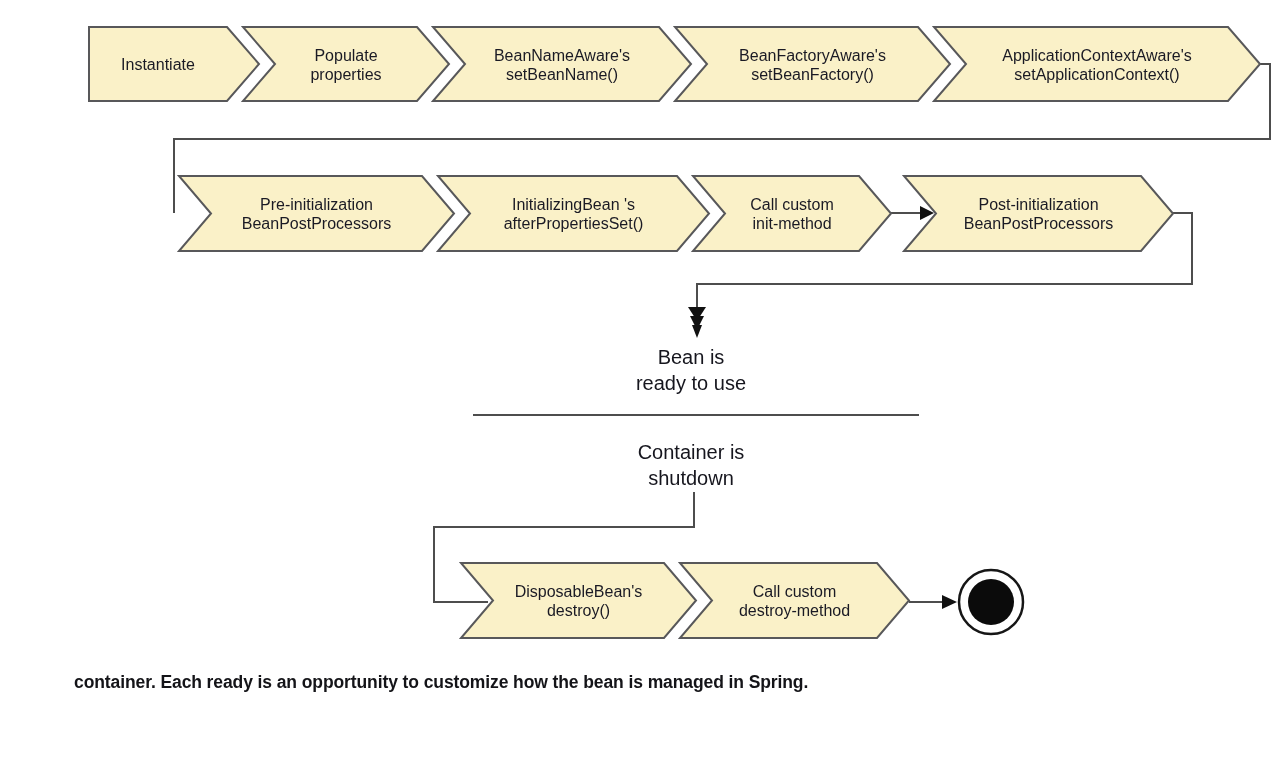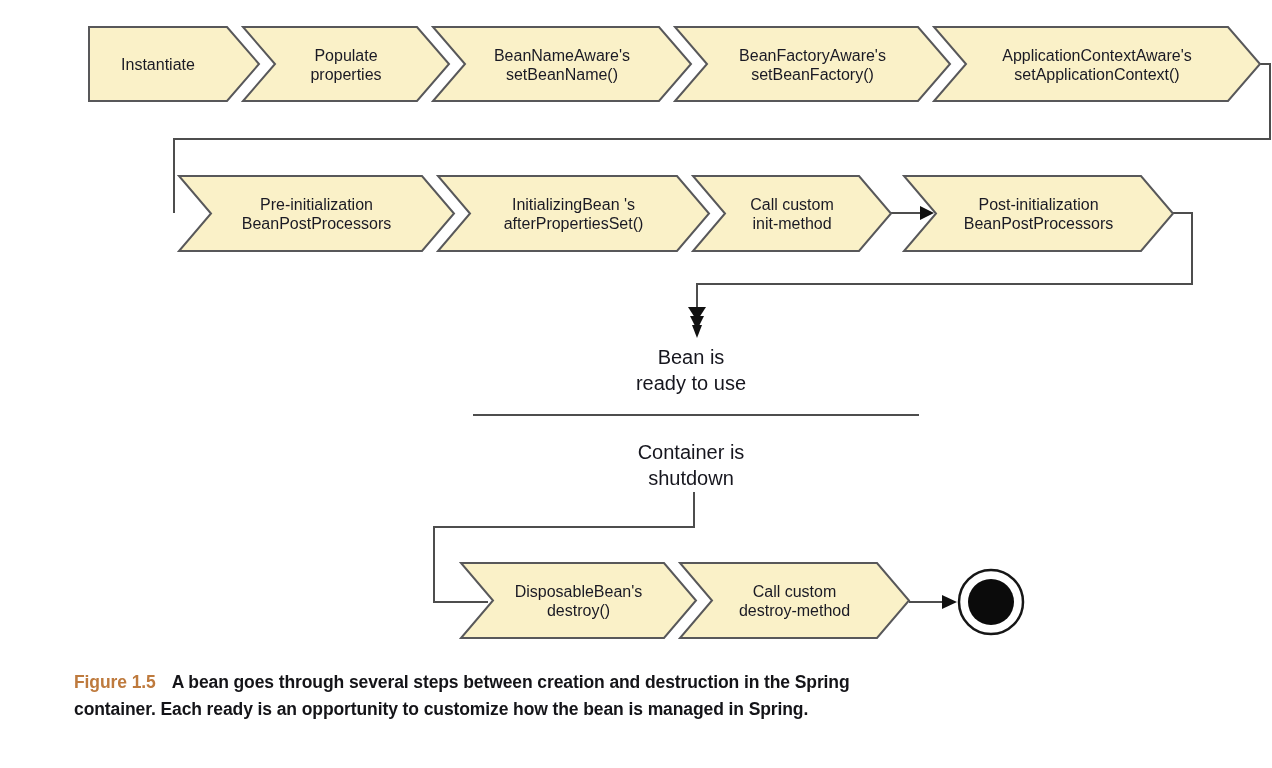--- a/index.html
+++ b/index.html
@@ -61,16 +61,15 @@
       <polygon points="656,325 666,325 661,338" fill="#111111"></polygon>
       <text x="655" y="364" text-anchor="middle" font-size="20" fill="#16161E">Bean is</text>
       <text x="655" y="390" text-anchor="middle" font-size="20" fill="#16161E">ready to use</text>
       <text x="655" y="459" text-anchor="middle" font-size="20" fill="#16161E">Container is</text>
       <text x="655" y="485" text-anchor="middle" font-size="20" fill="#16161E">shutdown</text>
       <circle cx="955" cy="602" r="32" fill="#ffffff" stroke="#161616" stroke-width="2.5"></circle>
       <circle cx="955" cy="602" r="23" fill="#0B0B0B"></circle>
     </svg>
 
   <div class="caption">
-    <div class="cap-line"><span class="cap-label">Figure 1.5</span><span>A bean goes through several steps between creation and destruction in the Spring</span></div>
     <div class="cap-line">container. Each ready is an opportunity to customize how the bean is managed in Spring.</div>
   </div>
 </div>
 
 </body></html>

